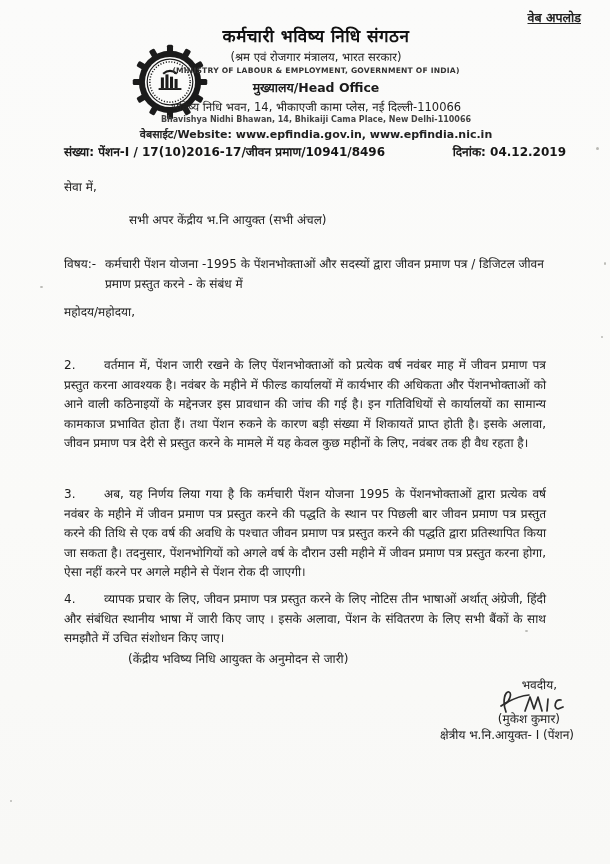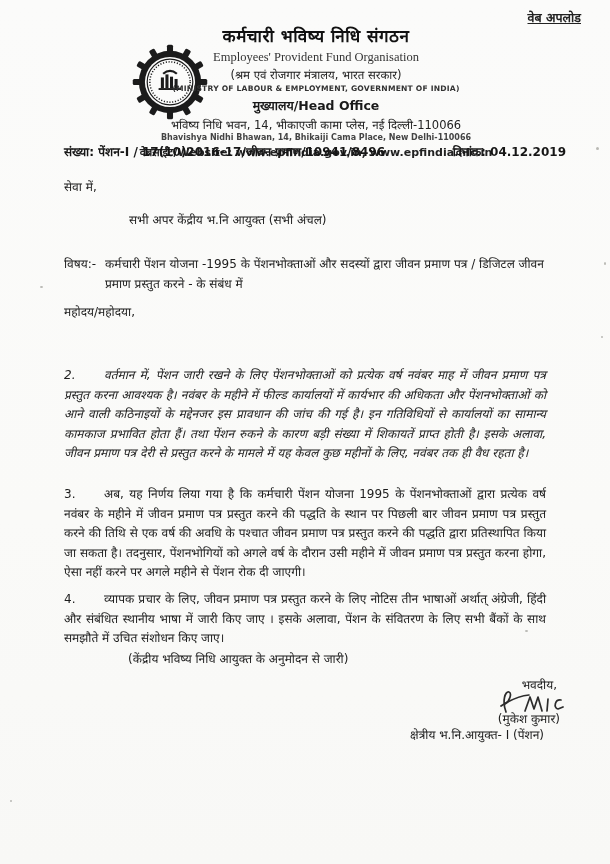--- a/index.html
+++ b/index.html
@@ -46,29 +46,29 @@
     position:absolute;top:254px;left:64px;width:486px;
     padding-left:41px;box-sizing:border-box;line-height:20px;
   }
   .subject-label{position:absolute;left:0;top:0;}
   .greeting{position:absolute;top:303px;left:64px;}
   .opening{position:absolute;top:336px;left:129px;}
   .para{
     position:absolute;left:64px;width:482px;
     text-align:justify;
   }
-  .para-2{top:366px;font-style:italic;}
+  .para-2{top:356px;}
   .para-3{top:485px;}
   .para-4{top:590px;}
   .para-num{display:inline-block;width:40px;}
   .approval{position:absolute;top:650px;left:128px;}
   .sig-closing{position:absolute;top:676px;right:53px;text-align:right;}
   .sig-scribble{position:absolute;top:687px;left:498px;width:68px;height:28px;}
   .sig-name{position:absolute;top:710px;right:50px;text-align:right;}
-  .sig-designation{position:absolute;top:726px;right:66px;text-align:right;}
+  .sig-designation{position:absolute;top:726px;right:36px;text-align:right;}
   
   .speck{position:absolute;background:#b9b9b4;border-radius:50%;}
   .sp1{width:3px;height:3px;top:147px;left:596px;}
   .sp2{width:2px;height:3px;top:262px;left:604px;}
   .sp3{width:3px;height:2px;top:286px;left:40px;}
   .sp4{width:2px;height:2px;top:336px;left:601px;}
   .sp5{width:3px;height:2px;top:630px;left:525px;}
   .sp6{width:2px;height:2px;top:800px;left:10px;}
 </style>
 </head>
@@ -104,21 +104,20 @@
         <rect x="50" y="43" width="4" height="15"></rect>
         <rect x="56" y="46" width="4" height="12"></rect>
         <rect x="35" y="58" width="30" height="2.5"></rect>
         <path d="M40 38 Q50 30 60 38 L58 40 Q50 34 42 40 Z"></path>
       </g>
     </svg>
   </div>
 
   <div class="letterhead">
     <div class="lh-title">कर्मचारी भविष्य निधि संगठन</div>
-    <div class="lh-org-en">Employees' Provident Fund Organisation</div>
     <div class="lh-min-hi">(श्रम एवं रोजगार मंत्रालय, भारत सरकार)</div>
     <div class="lh-min-en">(MINISTRY OF LABOUR &amp; EMPLOYMENT, GOVERNMENT OF INDIA)</div>
     <div class="lh-ho">मुख्यालय/Head Office</div>
     <div class="lh-addr-hi">भविष्य निधि भवन, 14, भीकाएजी कामा प्लेस, नई दिल्ली-110066</div>
     <div class="lh-addr-en">Bhavishya Nidhi Bhawan, 14, Bhikaiji Cama Place, New Delhi-110066</div>
     <div class="lh-web">वेबसाईट/Website: www.epfindia.gov.in, www.epfindia.nic.in</div>
   </div>
 
   <div class="ref-row">
     <span>संख्या: पेंशन-I / 17(10)2016-17/जीवन प्रमाण/10941/8496</span>

